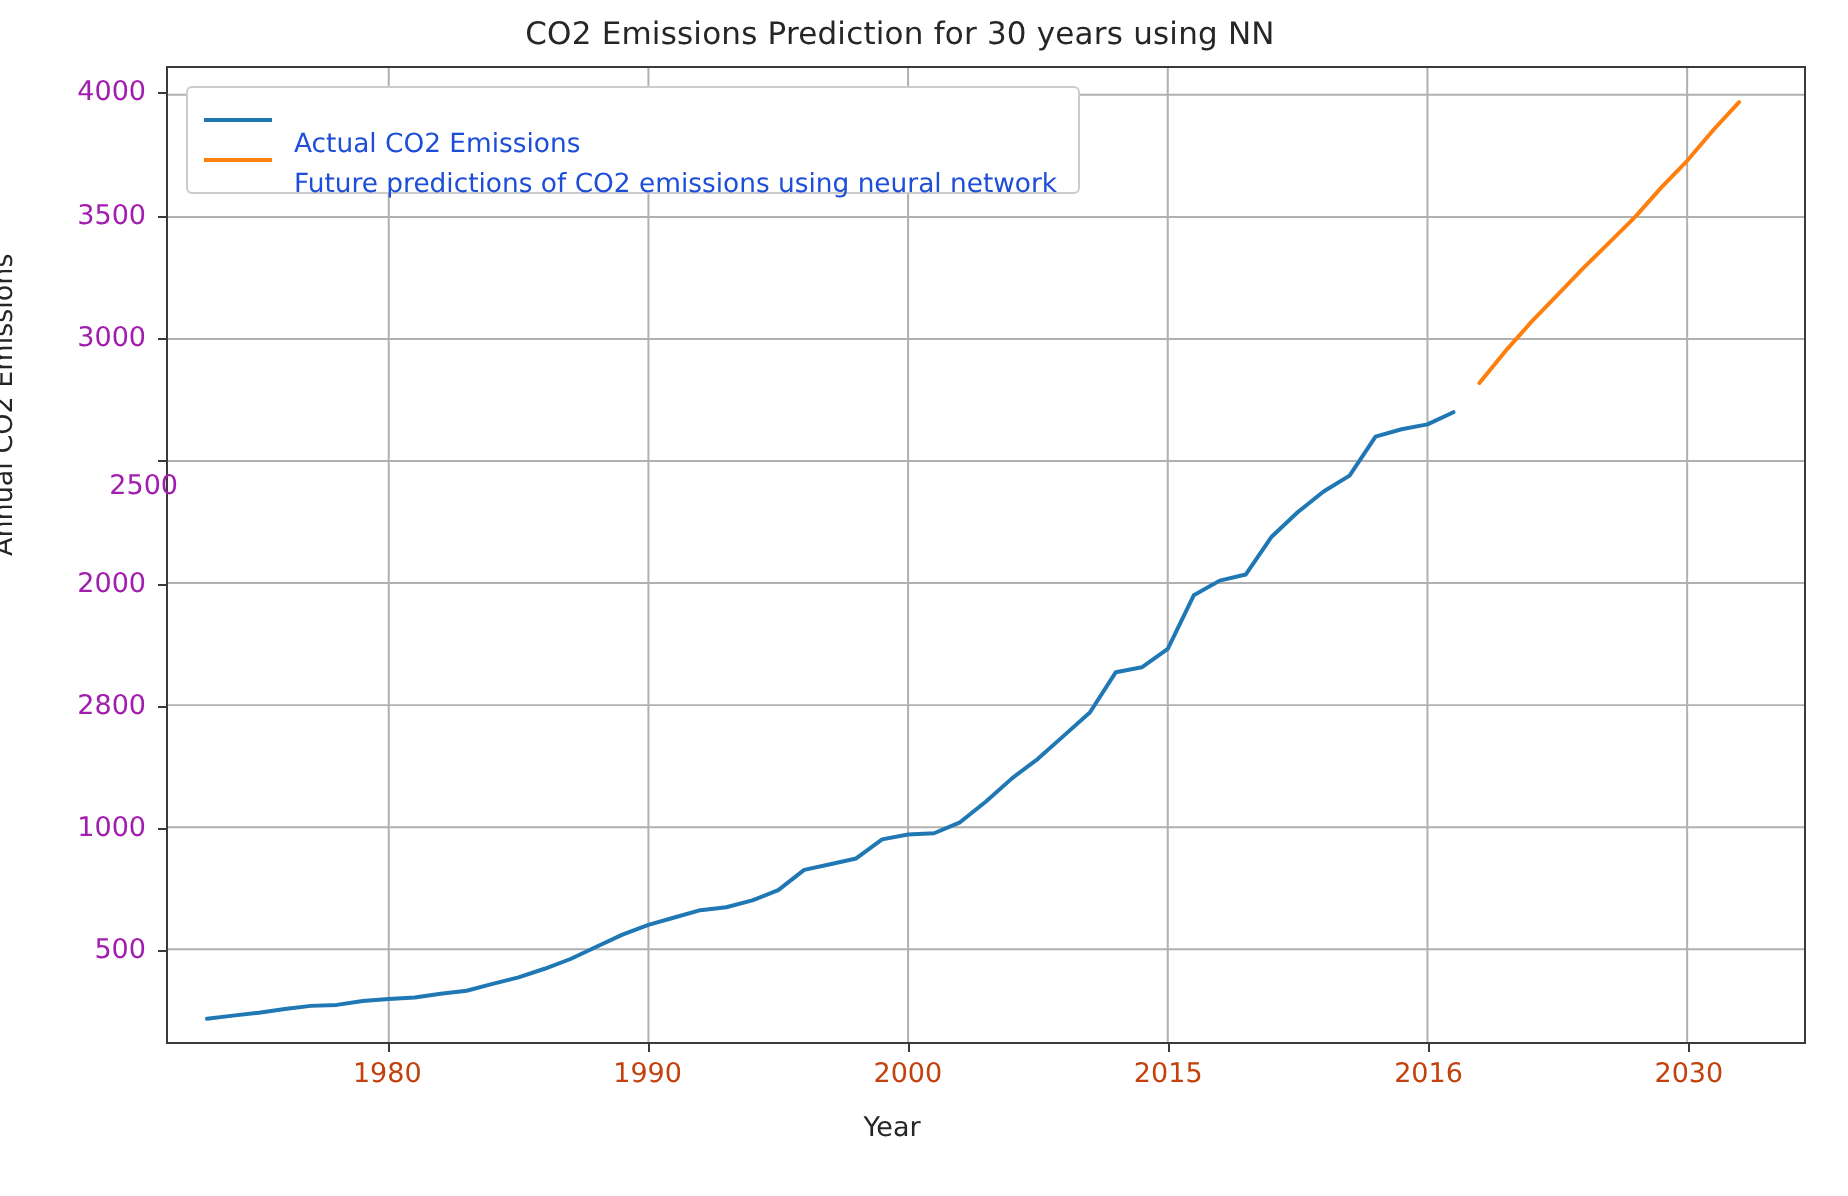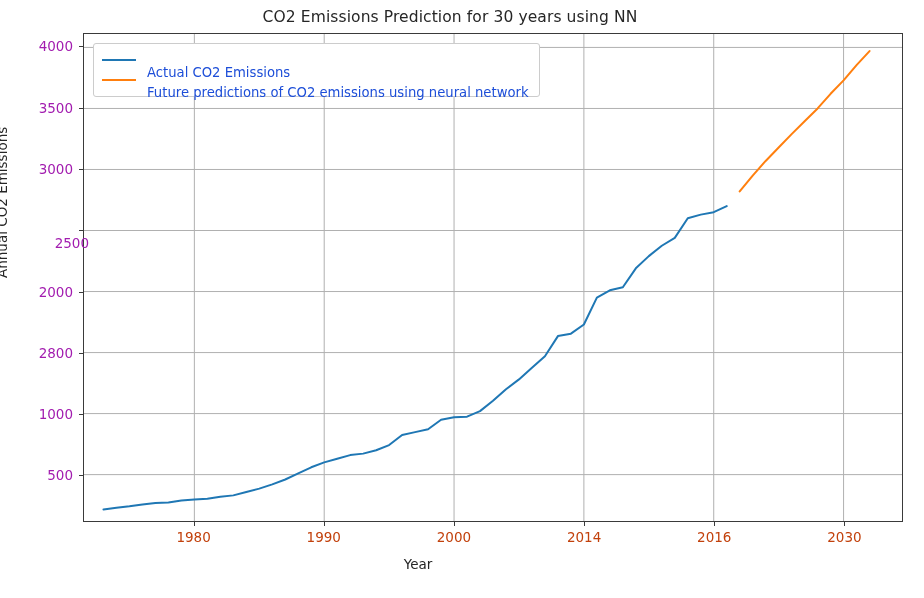--- a/index.html
+++ b/index.html
@@ -80,20 +80,21 @@
     transform-origin: left top;
   }
   #xaxis-title {
     position: absolute;
     left: 0;
     top: 556px;
     width: 836px;
     text-align: center;
     font-size: 13.5px;
     color: #262626;
+    padding-left: 28px;
   }
   #legend-box {
     position: absolute;
     left: 9px;
     top: 9px;
     background: #ffffff;
     border: 1px solid #cccccc;
     border-radius: 3px;
     padding: 6px 10px 6px 8px;
     box-sizing: border-box;
@@ -164,21 +165,21 @@
       <div class="ylabel-text" style="top: 291.594px; left: 0px; width: 73px;">2000</div>
       <div class="ylabel-text" style="top: 230.316px; left: 16px; width: 73px; margin-top: 13px;">2500</div>
       <div class="ylabel-text" style="top: 169.038px; left: 0px; width: 73px;">3000</div>
       <div class="ylabel-text" style="top: 107.759px; left: 0px; width: 73px;">3500</div>
       <div class="ylabel-text" style="top: 46.4812px; left: 0px; width: 73px;">4000</div>
     </div>
   <div id="xtick-labels">
       <div class="xlabel-text" style="left: 193.635px; top: 529px;">1980</div>
       <div class="xlabel-text" style="left: 323.794px; top: 529px;">1990</div>
       <div class="xlabel-text" style="left: 453.952px; top: 529px;">2000</div>
-      <div class="xlabel-text" style="left: 584.111px; top: 529px;">2014</div>
+      <div class="xlabel-text" style="left: 584.111px; top: 529px;">2015</div>
       <div class="xlabel-text" style="left: 714.27px; top: 529px;">2016</div>
       <div class="xlabel-text" style="left: 844.429px; top: 529px;">2030</div>
     </div>
 
   <div id="yaxis-title">Annual CO2 Emissions</div>
   <div id="xaxis-title">Year</div>
 
 <div class="tick-mark" style="left: 79px; top: 475.429px; width: 4px; height: 1px;"></div>
     <div class="tick-mark" style="left: 79px; top: 414.15px; width: 4px; height: 1px;"></div>
     <div class="tick-mark" style="left: 79px; top: 352.872px; width: 4px; height: 1px;"></div>

